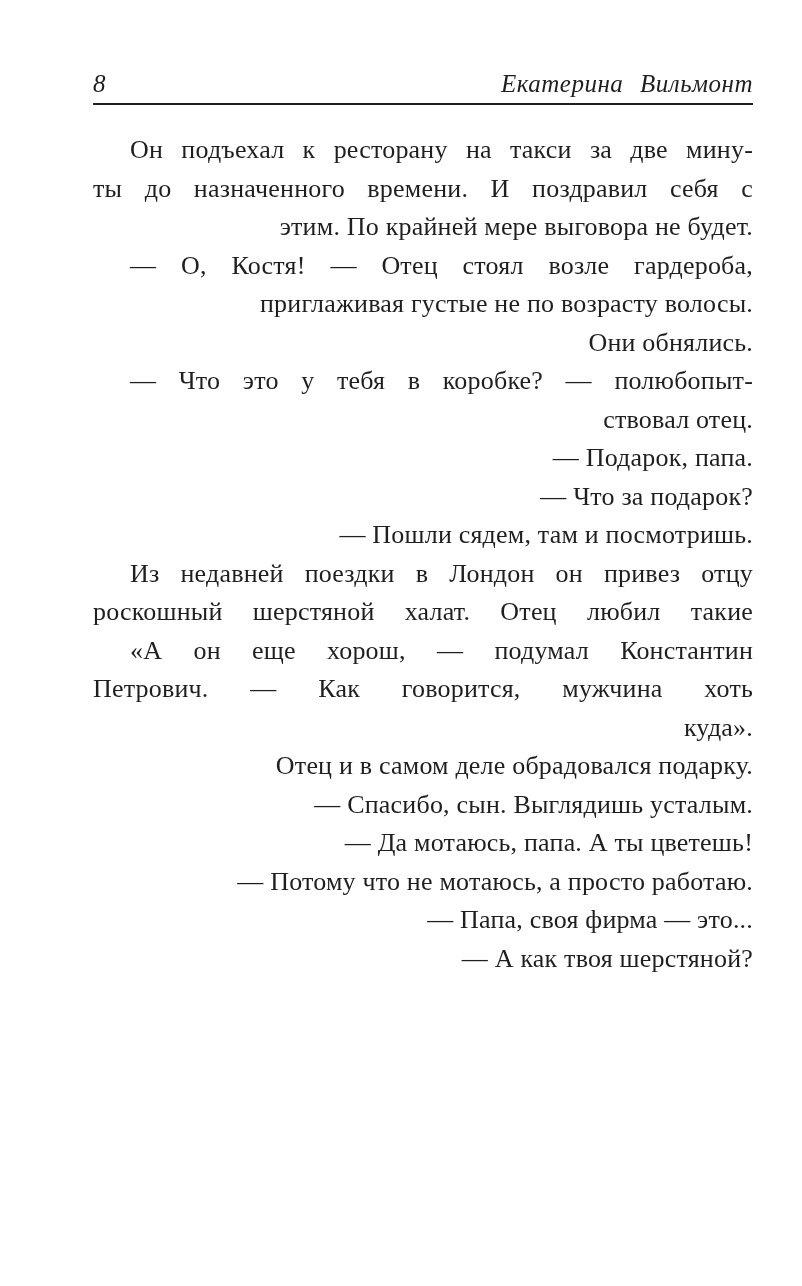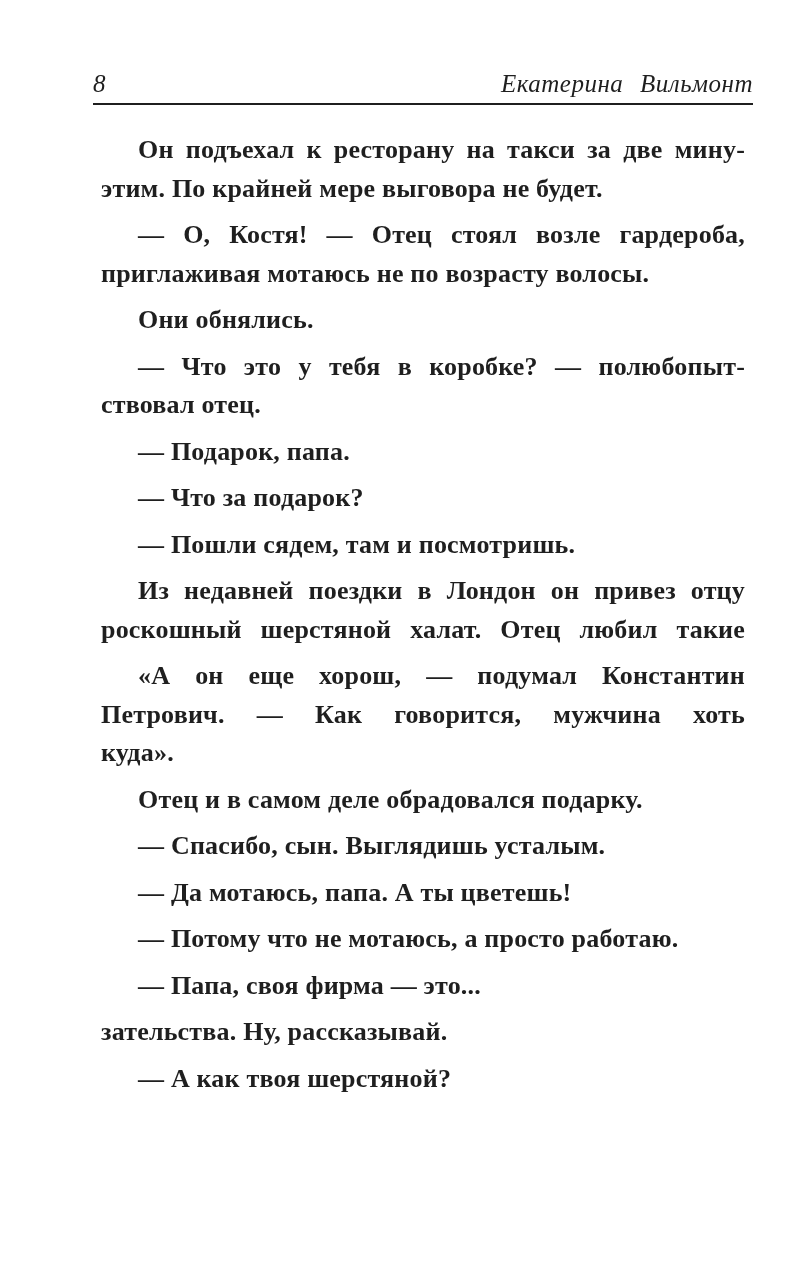--- a/index.html
+++ b/index.html
@@ -35,26 +35,25 @@
     margin-top: 5px;
     border: none;
     border-top: 2px solid var(--ink, #222222);
     height: 0;
   }
   .body-text {
     margin-top: 26px;
     font-size: 26px;
   }
   .para {
-    margin: 8px;
-    font-weight: bold;
+    margin: 0;
   }
   .line {
     line-height: 38.5px;
-    text-align: left;
+    text-align: right;
     letter-spacing: 0.2px;
   }
   .line.fill {
     text-align: justify;
     text-align-last: justify;
   }
   .line.indent {
     text-indent: 37px;
   }
 </style>
@@ -65,25 +64,26 @@
   <header class="running-header">
     <span class="page-number">8</span>
     <span class="author">Екатерина Вильмонт</span>
   </header>
 
   <hr class="rule">
 
   <main class="body-text" id="body-text">
       <div class="para">
         <div class="line fill indent">Он подъехал к ресторану на такси за две мину-</div>
+        <div class="line fill">ты до назначенного времени. И поздравил себя с</div>
         <div class="line">этим. По крайней мере выговора не будет.</div>
       </div>
       <div class="para">
         <div class="line fill indent">— О, Костя! — Отец стоял возле гардероба,</div>
-        <div class="line">приглаживая мотаюсь не по возрасту волосы.</div>
+        <div class="line">приглаживая густые не по возрасту волосы.</div>
       </div>
       <div class="para">
         <div class="line indent">Они обнялись.</div>
       </div>
       <div class="para">
         <div class="line fill indent">— Что это у тебя в коробке? — полюбопыт-</div>
         <div class="line">ствовал отец.</div>
       </div>
       <div class="para">
         <div class="line indent">— Подарок, папа.</div>
@@ -112,19 +112,18 @@
       <div class="para">
         <div class="line indent">— Да мотаюсь, папа. А ты цветешь!</div>
       </div>
       <div class="para">
         <div class="line indent">— Потому что не мотаюсь, а просто работаю.</div>
       </div>
       <div class="para">
         <div class="line indent">— Папа, своя фирма — это...</div>
       </div>
       <div class="para">
-        <div class="line">зательства. Ну, рассказывай.</div>
       </div>
       <div class="para">
         <div class="line indent">— А как твоя шерстяной?</div>
       </div>
     </main>
 </div>
 
 </body></html>

